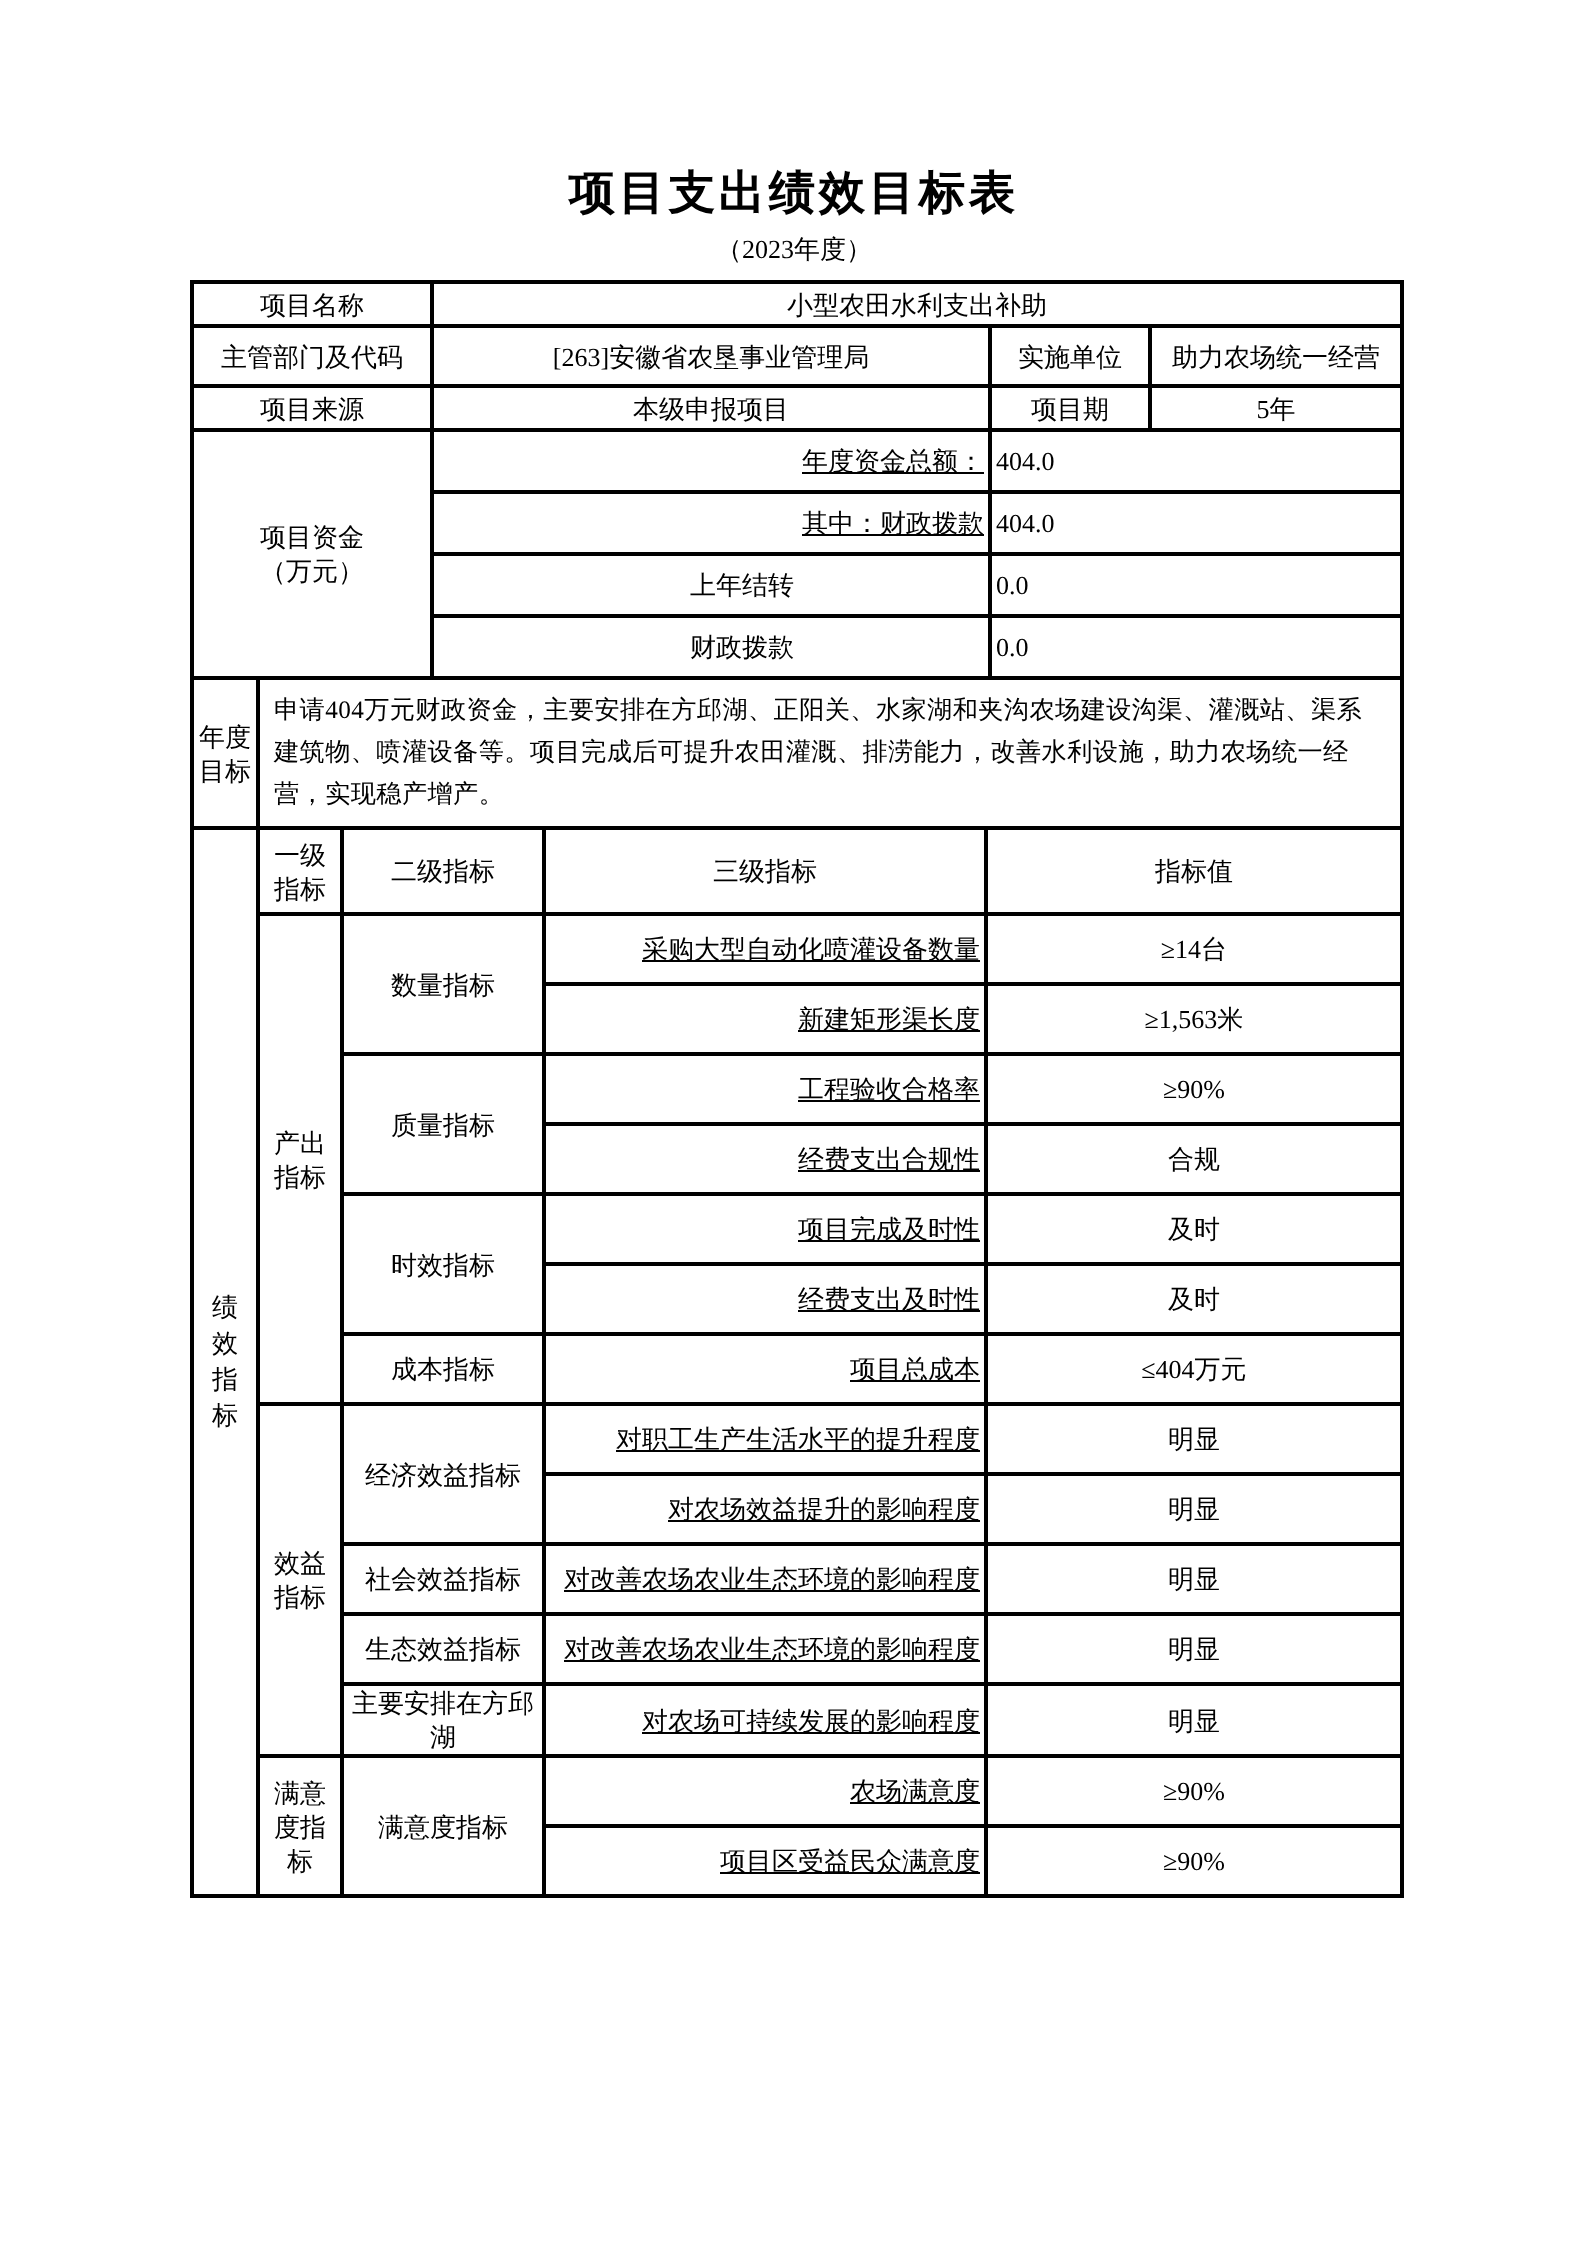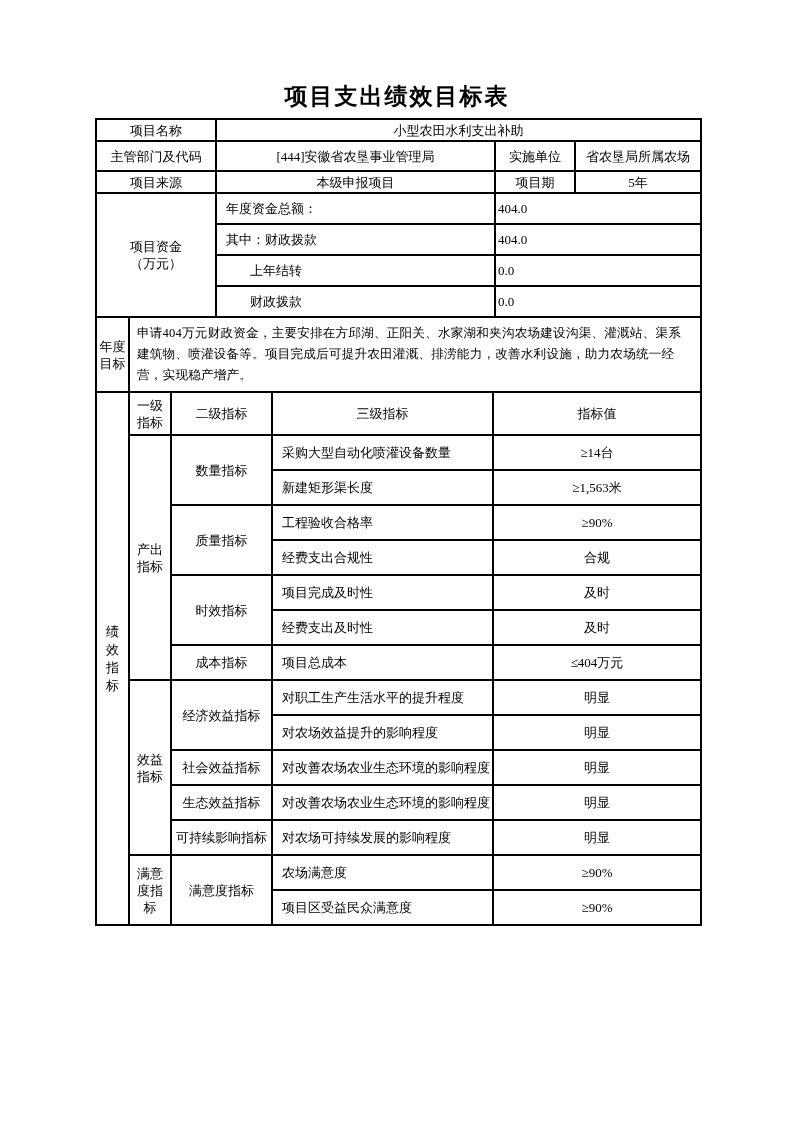--- a/index.html
+++ b/index.html
@@ -43,22 +43,22 @@
   table.tbl.joined { margin-top: -2px; }
   .tbl td {
     border: 2px solid #000;
     font-size: 13px;
     padding: 0 2px;
     text-align: center;
     vertical-align: middle;
     overflow: hidden;
     line-height: 17px;
   }
-  .tbl td.left { text-align: left; padding-left: 9px; }
-  .tbl td.ind  { text-align: left; padding-left: 33px; }
+  .tbl td.left { text-align: right; padding-left: 9px; text-decoration: underline; }
+  .tbl td.ind  { text-align: center; padding-left: 33px; }
   .tbl td.right { text-align: left; padding-right: 3px; }
   .tbl td.pre { white-space: pre-line; }
   .tbl td.goal-text {
     text-align: left;
     padding: 4px 7px;
     font-size: 12.6px;
     line-height: 21px;
     letter-spacing: 0.2px;
     margin-left: 20px;
   }
@@ -69,38 +69,39 @@
   tr.h35 { height: 35px; }
   tr.h43 { height: 43px; }
   tr.h75 { height: 75px; }
 </style>
 </head>
 <body>
 
 <div class="sheet">
 
   <div class="doc-title">项目支出绩效目标表</div>
+  <div class="doc-subtitle">（2023年度）</div>
 
   <table class="tbl" style="margin-top:8px;">
     <colgroup>
         <col style="width:120px">
         <col style="width:279px">
         <col style="width:80px">
         <col style="width:126px">
       </colgroup>
     <tbody>
         <tr class="h29">
       <td>项目名称</td>
       <td colspan="3">小型农田水利支出补助</td>
     </tr>
     <tr class="h30">
       <td>主管部门及代码</td>
-      <td>[444]安徽省农垦事业管理局</td>
+      <td>[263]安徽省农垦事业管理局</td>
       <td>实施单位</td>
-      <td>省农垦局所属农场</td>
+      <td>助力农场统一经营</td>
     </tr>
     <tr class="h29">
       <td>项目来源</td>
       <td>本级申报项目</td>
       <td>项目期</td>
       <td>5年</td>
     </tr>
     <tr class="h31">
       <td rowspan="4" class="pre">项目资金
 （万元）</td>
@@ -205,21 +206,21 @@
       <td>社会效益指标</td>
       <td class="left">对改善农场农业生态环境的影响程度</td>
       <td>明显</td>
     </tr>
     <tr class="h35">
       <td>生态效益指标</td>
       <td class="left">对改善农场农业生态环境的影响程度</td>
       <td>明显</td>
     </tr>
     <tr class="h35">
-      <td>可持续影响指标</td>
+      <td>主要安排在方邱湖</td>
       <td class="left">对农场可持续发展的影响程度</td>
       <td>明显</td>
     </tr>
     <tr class="h35">
       <td rowspan="2" class="pre">满意
 度指
 标</td>
       <td rowspan="2">满意度指标</td>
       <td class="left">农场满意度</td>
       <td>≥90%</td>

